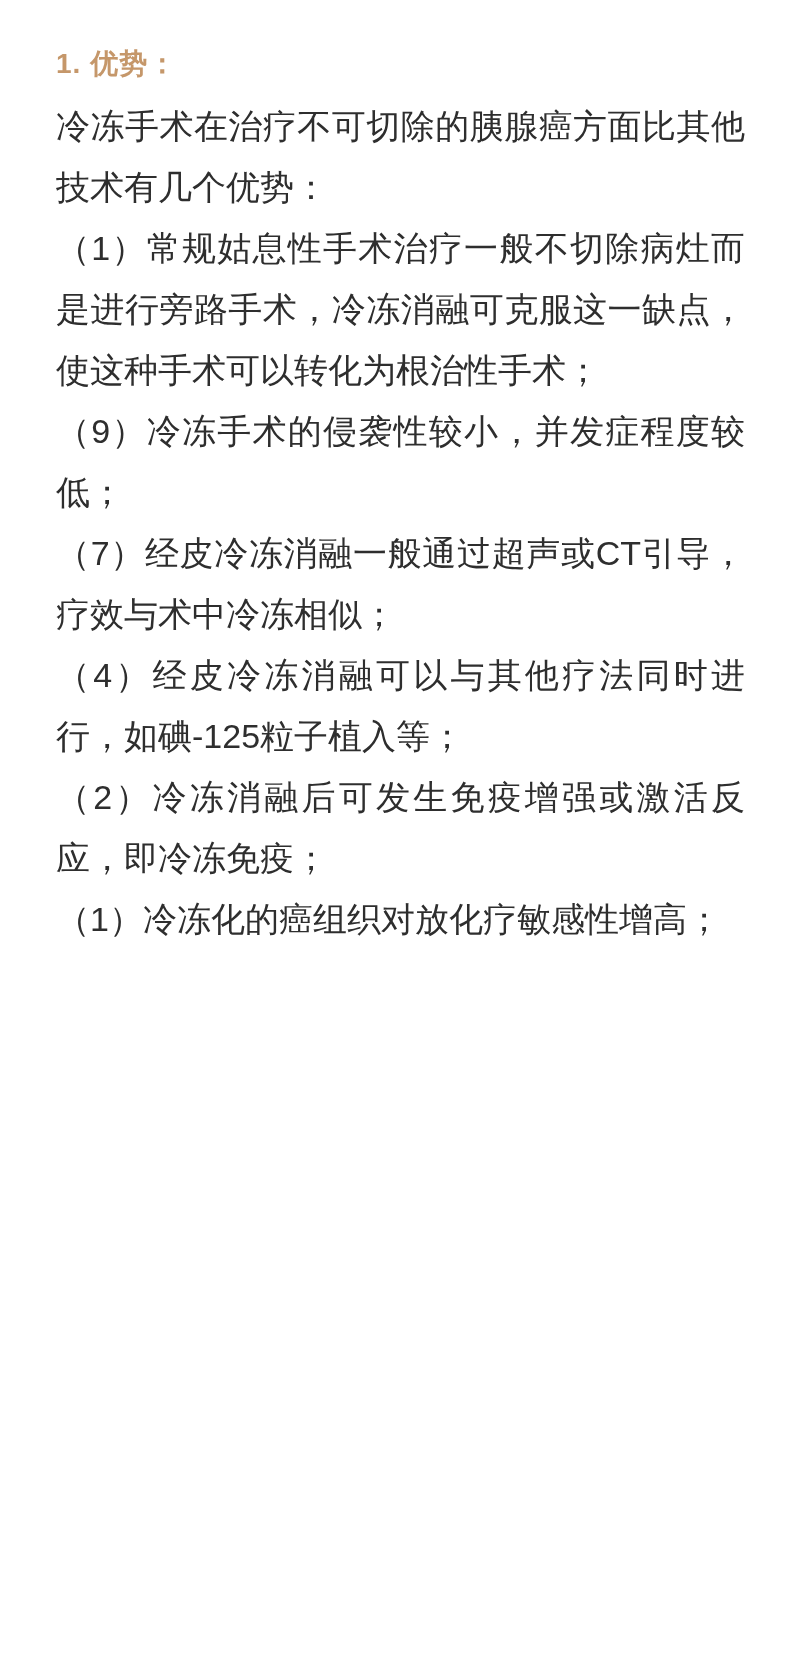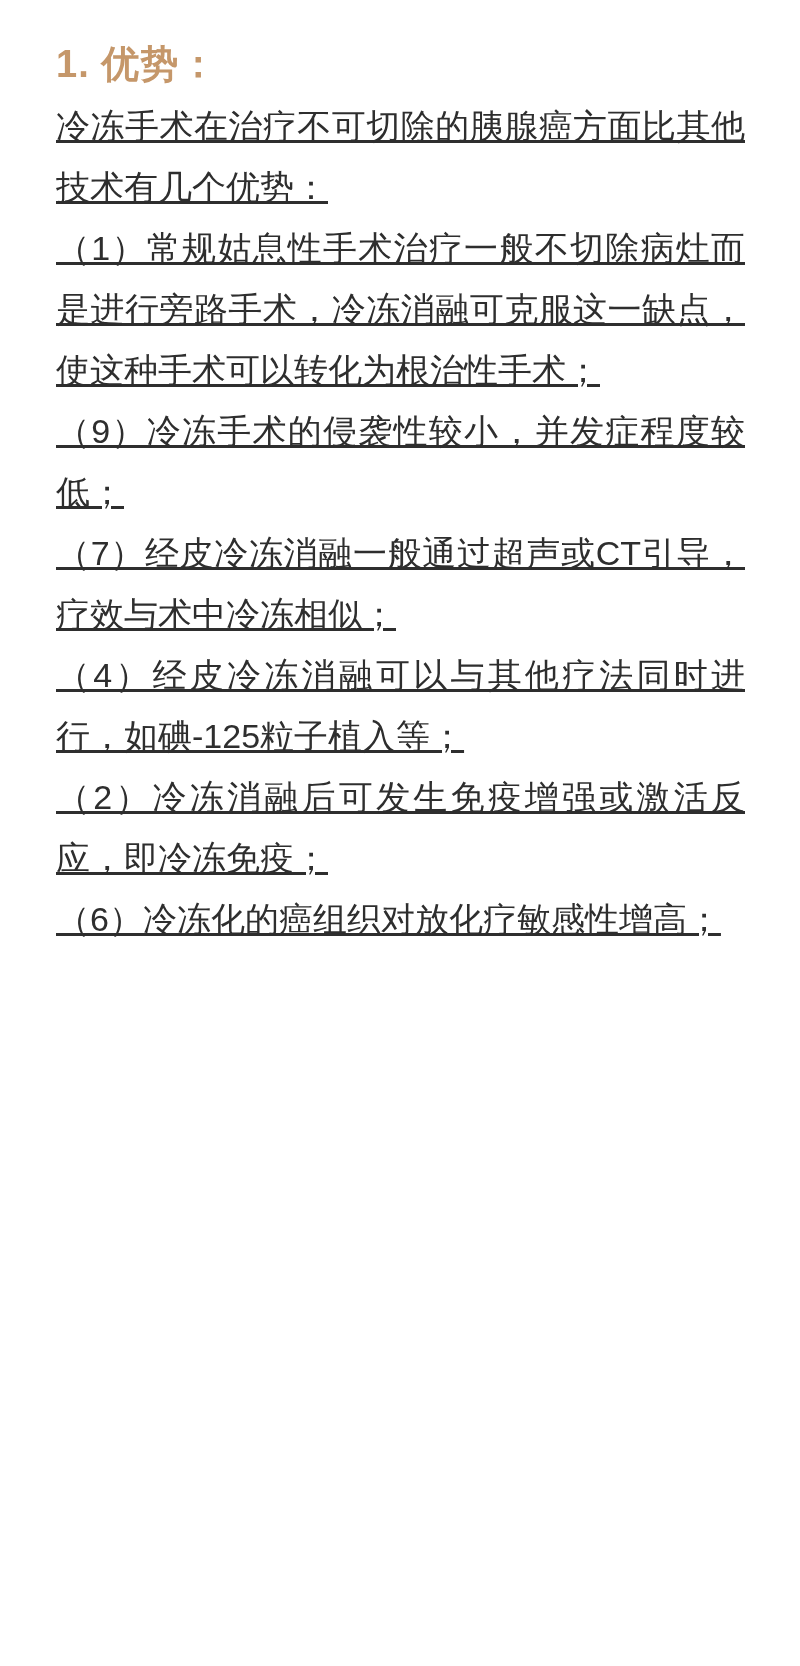--- a/index.html
+++ b/index.html
@@ -12,50 +12,49 @@
     width: 800px;
     height: 1666px;
     background: #ffffff;
     box-sizing: border-box;
     padding: 44px 55px 0 56px;
     font-family: "Liberation Sans", sans-serif;
     overflow: hidden;
   }
   .section-title {
     margin: 0 0 12px 0;
-    font-size: 38px;
+    font-size: 28px;
     line-height: 40px;
     font-weight: 700;
     color: #c5976a;
     letter-spacing: 1px;
   }
   .section + .section .section-title {
     margin-top: 88px;
   }
   .para {
     margin: 0;
     font-size: 34px;
     line-height: 61px;
     color: #2e2e2e;
     text-align: justify;
     text-justify: inter-ideograph;
     word-break: break-all;
-    text-decoration: underline;
   }
 </style>
 </head>
 <body>
 
 <div class="page">
 
   <section class="section">
     <h2 class="section-title">1. 优势：</h2>
     <p class="para">冷冻手术在治疗不可切除的胰腺癌方面比其他技术有几个优势：</p>
     <p class="para">（1）常规姑息性手术治疗一般不切除病灶而是进行旁路手术，冷冻消融可克服这一缺点，使这种手术可以转化为根治性手术；</p>
     <p class="para">（9）冷冻手术的侵袭性较小，并发症程度较低；</p>
     <p class="para">（7）经皮冷冻消融一般通过超声或CT引导，疗效与术中冷冻相似；</p>
     <p class="para">（4）经皮冷冻消融可以与其他疗法同时进行，如碘-125粒子植入等；</p>
     <p class="para">（2）冷冻消融后可发生免疫增强或激活反应，即冷冻免疫；</p>
-    <p class="para">（6）冷冻化的癌组织对放化疗敏感性增高；</p>
+    <p class="para">（1）冷冻化的癌组织对放化疗敏感性增高；</p>
   </section>
 
 
 </div>
 
 </body></html>

